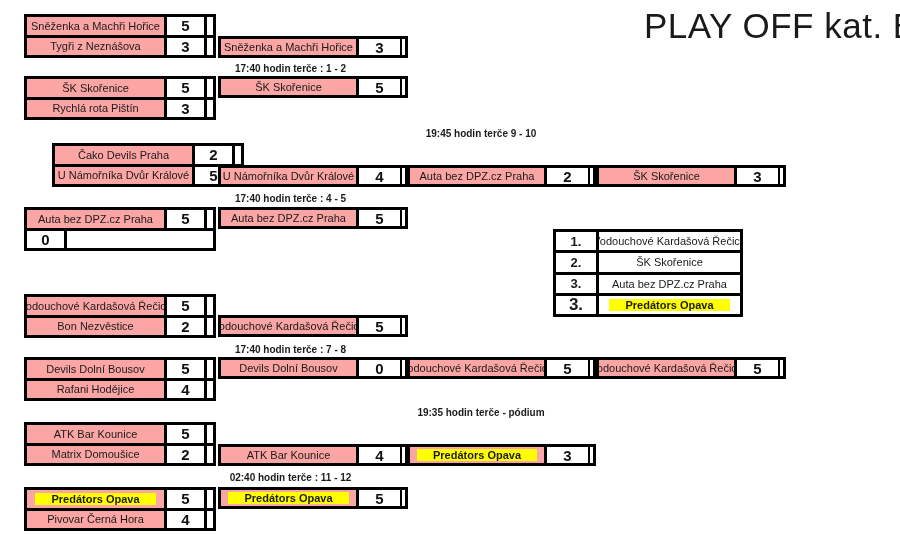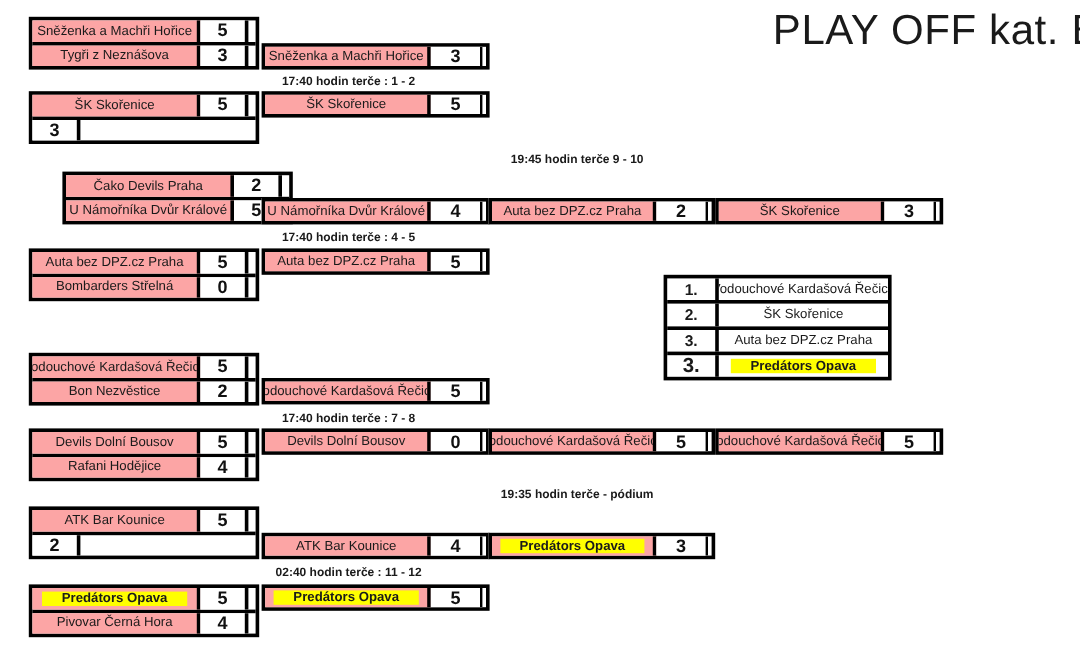--- a/index.html
+++ b/index.html
@@ -76,20 +76,21 @@
     </div>
   </div>
 
   <div class="b2" style="top:76px;">
     <div class="brow rb">
       <div class="tcell">ŠK Skořenice</div>
       <div class="scell">5</div>
       <div class="gcell"></div>
     </div>
     <div class="brow">
+      <div class="tcell">Rychlá rota Pištín</div>
       <div class="scell">3</div>
       <div class="gcell"></div>
     </div>
   </div>
 
   <div class="b2" style="top:143px;margin-left:28px;">
     <div class="brow rb">
       <div class="tcell">Čako Devils Praha</div>
       <div class="scell">2</div>
       <div class="gcell"></div>
@@ -101,21 +102,20 @@
     </div>
   </div>
 
   <div class="b2" style="top:207px;">
     <div class="brow rb">
       <div class="tcell">Auta bez DPZ.cz Praha</div>
       <div class="scell">5</div>
       <div class="gcell"></div>
     </div>
     <div class="brow">
-      <div class="tcell">Bombarders Střelná</div>
       <div class="scell">0</div>
       <div class="gcell"></div>
     </div>
   </div>
 
   <div class="b2" style="top:294px;">
     <div class="brow rb">
       <div class="tcell">Vodouchové Kardašová Řečice</div>
       <div class="scell">5</div>
       <div class="gcell"></div>
@@ -140,20 +140,21 @@
     </div>
   </div>
 
   <div class="b2" style="top:422px;">
     <div class="brow rb">
       <div class="tcell">ATK Bar Kounice</div>
       <div class="scell">5</div>
       <div class="gcell"></div>
     </div>
     <div class="brow">
+      <div class="tcell">Matrix Domoušice</div>
       <div class="scell">2</div>
       <div class="gcell"></div>
     </div>
   </div>
 
   <div class="b2" style="top:487px;">
     <div class="brow rb">
       <div class="tcell">
           <span class="hl" style="background: rgb(255, 255, 0);">Predátors Opava</span>
         </div>

